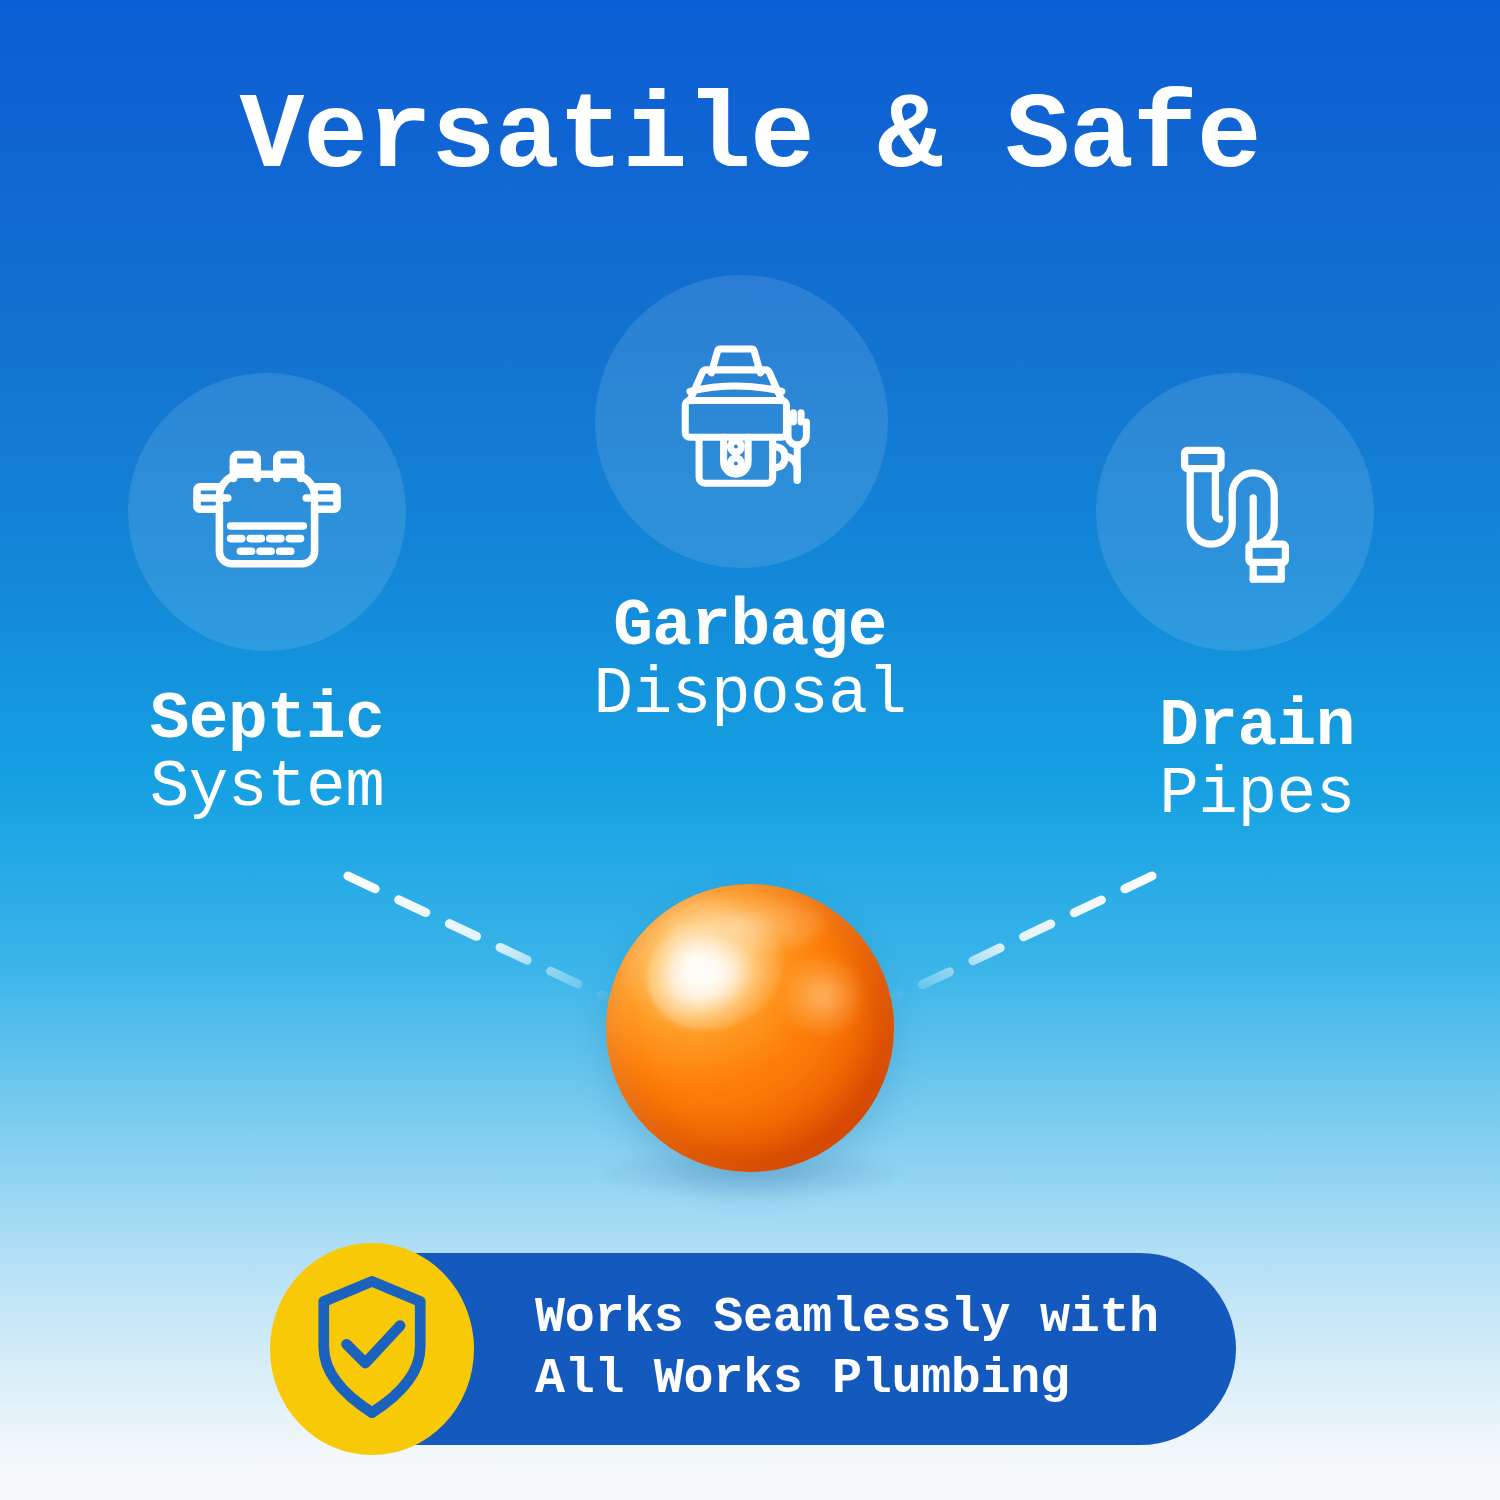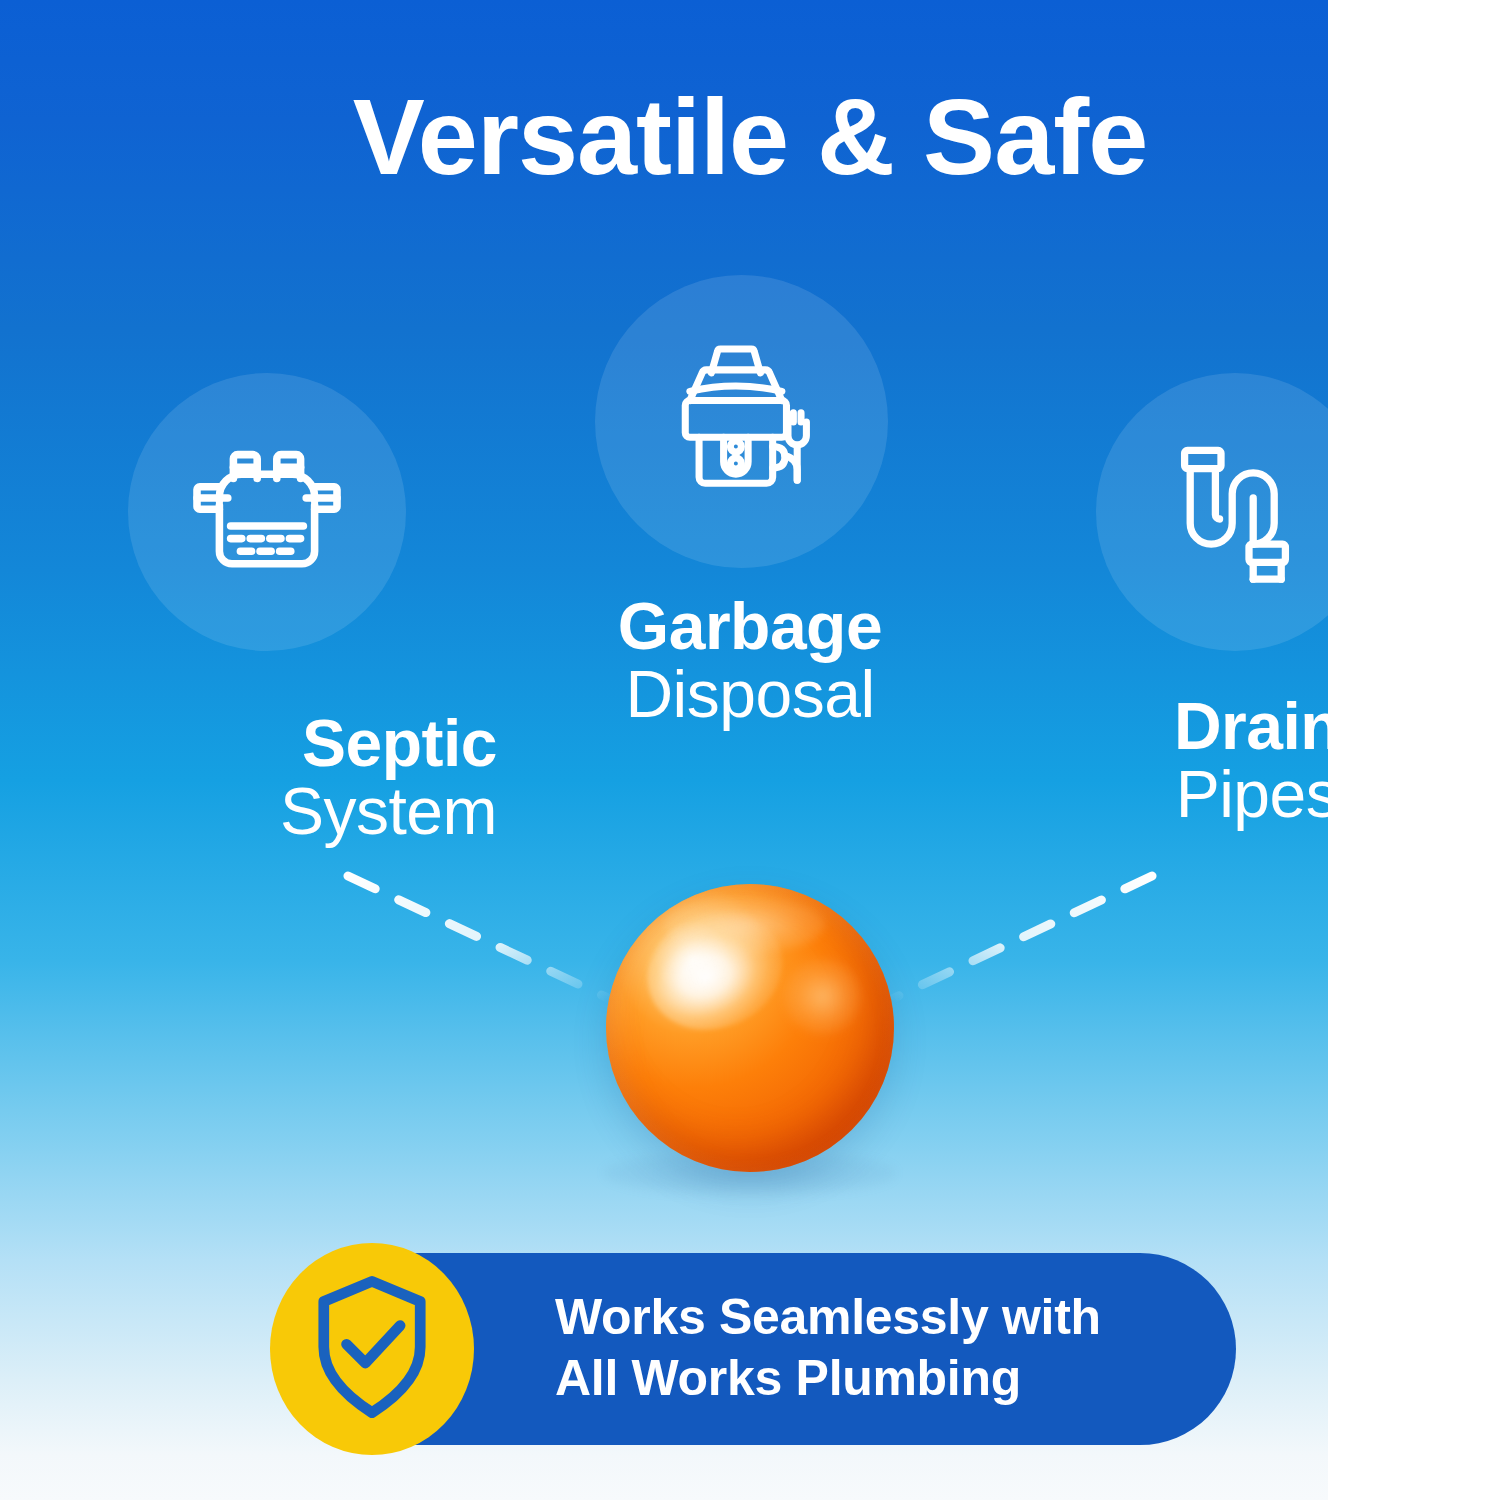--- a/index.html
+++ b/index.html
@@ -2,24 +2,24 @@
 <html><head>
 <meta charset="utf-8">
 <style>
   html, body {
     margin: 0;
     padding: 0;
     background: #ffffff;
   }
   #stage {
     position: relative;
-    width: 1328px;
+    width: 1500px;
     height: 1500px;
     overflow: hidden;
-    font-family: Liberation Sans, sans-serif;
+    font-family: Liberation Mono, monospace;
     background:
       linear-gradient(to bottom,
         #0B5FD4 0%,
         #0F63D2 8%,
         #1272CF 22%,
         #1387D8 38%,
         #15A0E2 52%,
         #38B4E9 64%,
         #76CBEF 74%,
         #B4E0F6 84%,
@@ -72,21 +72,21 @@
     font-size: 66px;
     font-weight: bold;
     letter-spacing: -0.5px;
   }
   .feature-label .line-light {
     display: block;
     font-size: 66px;
     font-weight: 300;
     letter-spacing: -0.5px;
   }
-  #label-septic  { left: 37px;  top: 710px; text-align: right; }
+  #label-septic  { left: 37px;  top: 686px; }
   #label-garbage { left: 520px; top: 593px; }
   #label-drain   { left: 1027px; top: 693px; }
 
   
   .connectors {
     position: absolute;
     left: 0; top: 0;
     width: 1500px; height: 1500px;
     pointer-events: none;
   }
@@ -214,21 +214,20 @@
   #banner-text {
     position: absolute;
     left: 265px;
     top: 44px;
     width: 660px;
     color: #ffffff;
     font-size: 50px;
     font-weight: bold;
     line-height: 1.22;
     letter-spacing: -0.3px;
-    margin-left: 20px;
   }
   #banner-text span { display: block; white-space: nowrap; }
 </style>
 </head>
 <body>
 
 <div id="stage">
 
   <div class="title">Versatile &amp; Safe</div>
 

